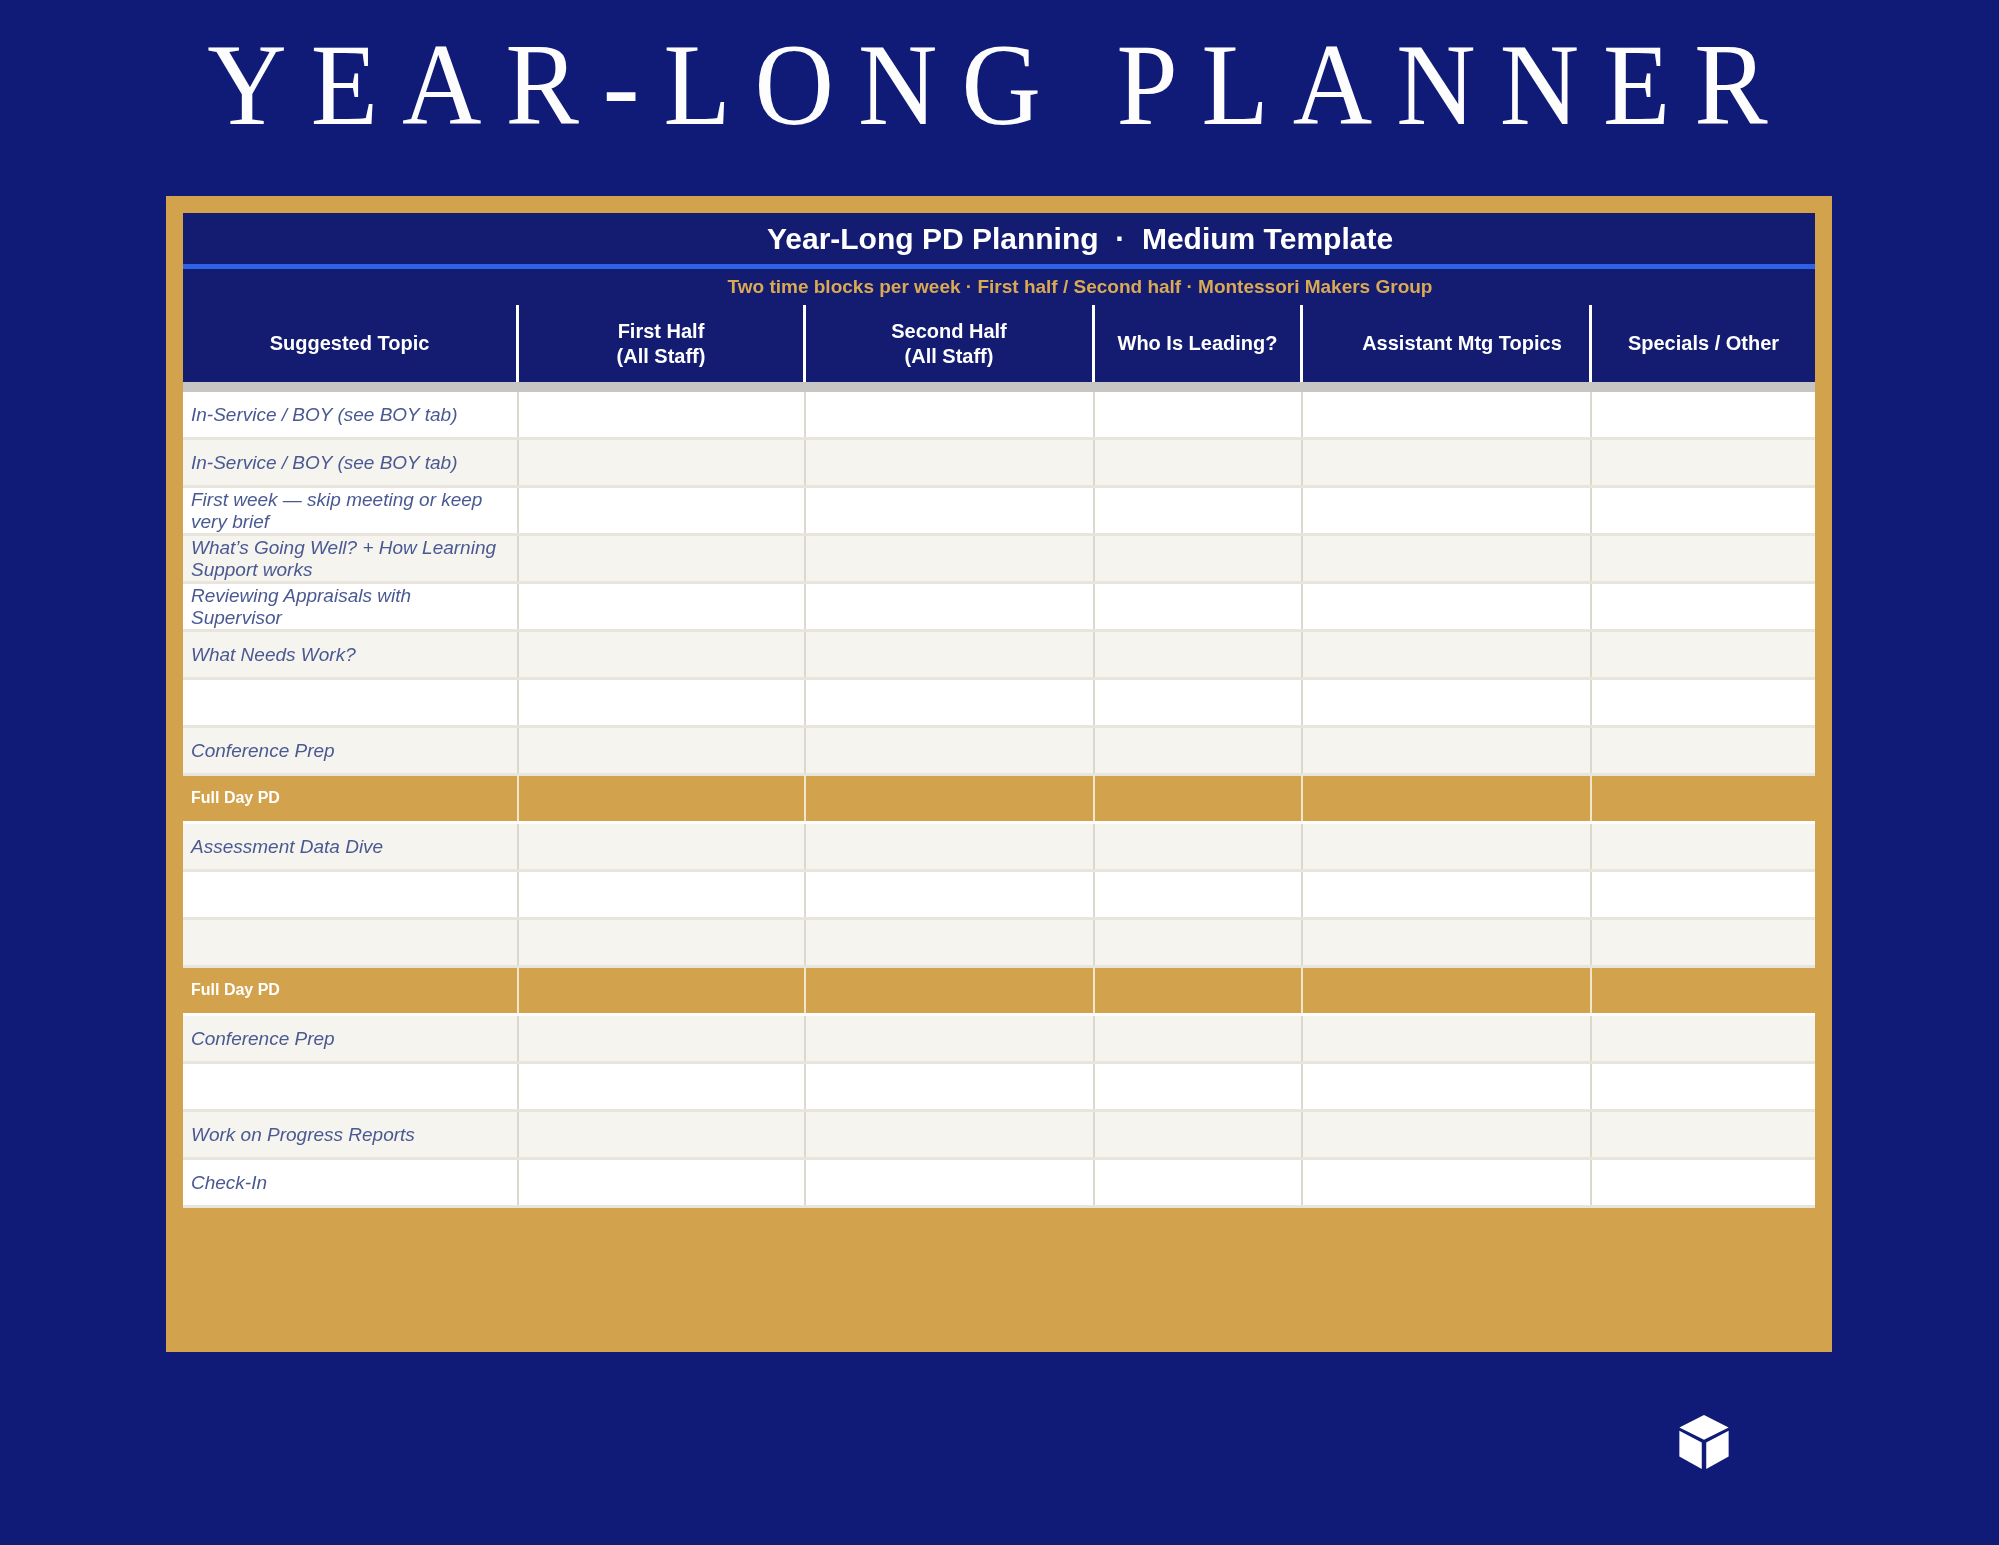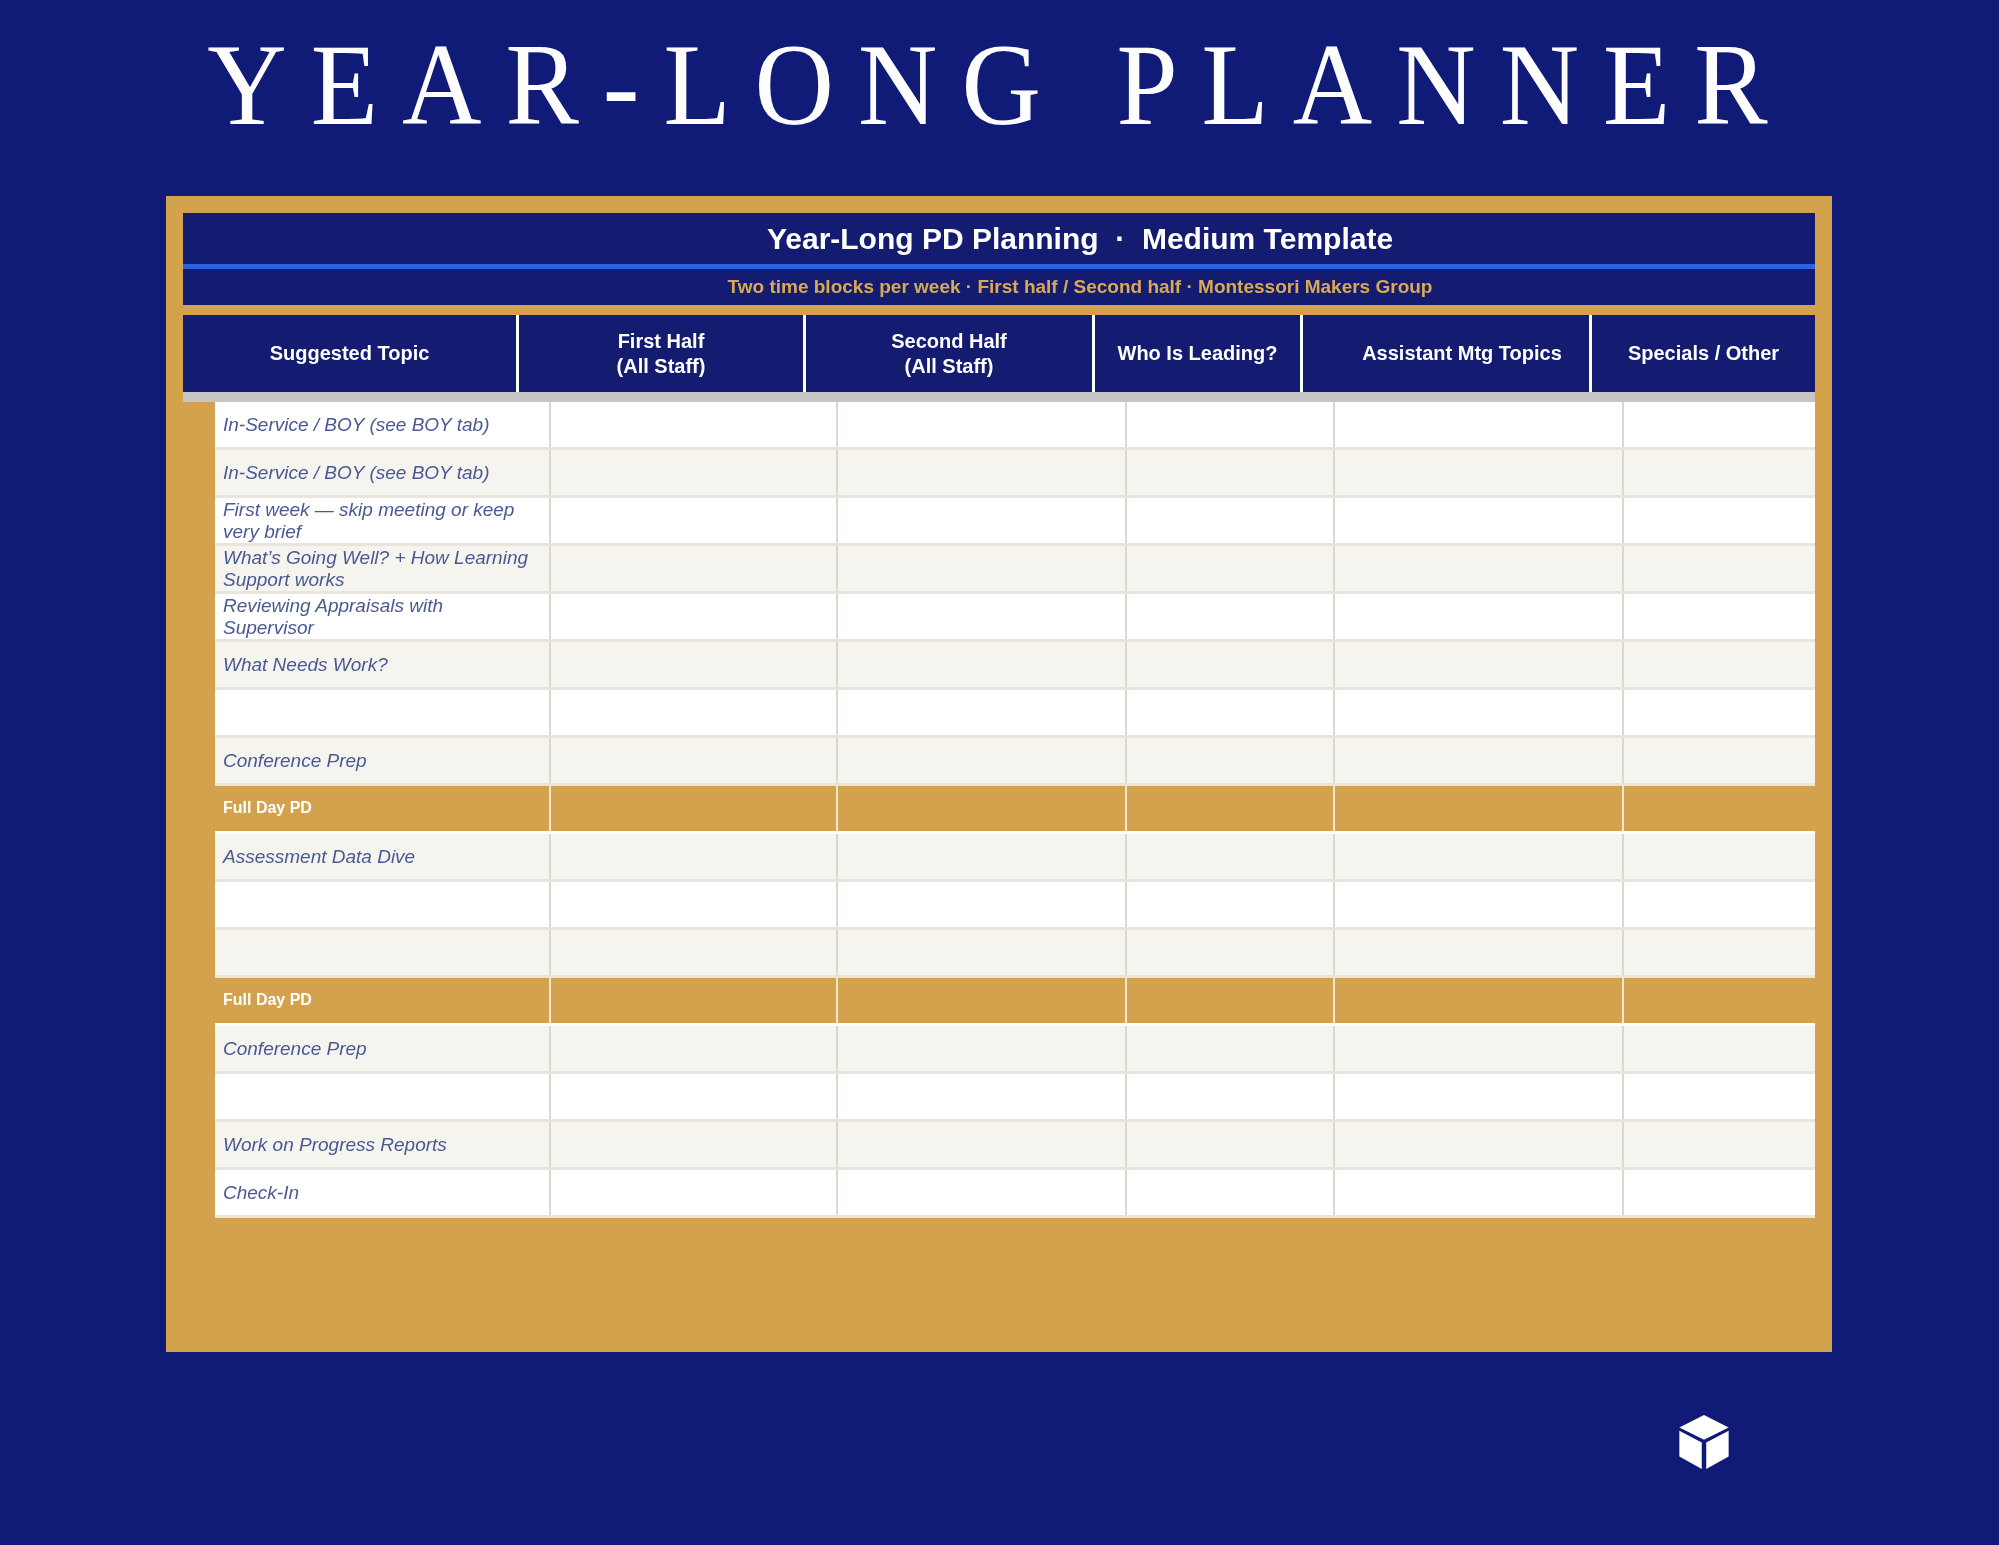--- a/index.html
+++ b/index.html
@@ -41,21 +41,20 @@
     padding:17px;
   }
   .inner{
     width:1632px;height:1122px;
     overflow:hidden;
     position:relative;
   }
   .band-header{
     height:92px;background:var(--navy-band);
     display:flex;flex-direction:column;
-    margin-bottom:10px;
   }
   .band-title{
     height:52px;display:flex;align-items:center;justify-content:center;
     transform:translateX(81px);
     color:#ffffff;font-size:30px;font-weight:bold;
     white-space:pre;
   }
   .blue-line{height:5px;background:var(--blue-line);}
   .band-subtitle{
     height:36px;display:flex;align-items:center;justify-content:center;
@@ -83,21 +82,21 @@
   }
   .hcell{
     display:flex;flex-direction:column;align-items:center;justify-content:center;
     color:#ffffff;font-size:20px;font-weight:bold;line-height:1.25;
     border-right:3px solid #ffffff;
     text-align:center;
   }
   .hcell:last-child{border-right:none;align-items:center;}
   .freeze-strip{height:10px;background:var(--strip);}
   
-  .rows{background:#d946ef;margin-left:32px;}
+  .rows{background:#d946ef;}
   .row{
     display:flex;height:48px;
     border-bottom:3px solid var(--row-border);
     background:#ffffff;
   }
   .row.alt{background:var(--row-alt);}
   .row.gold{background:var(--gold);border-bottom-color:#ffffff;}
   .cell{
     border-right:2px solid var(--grid);
     display:flex;align-items:center;

